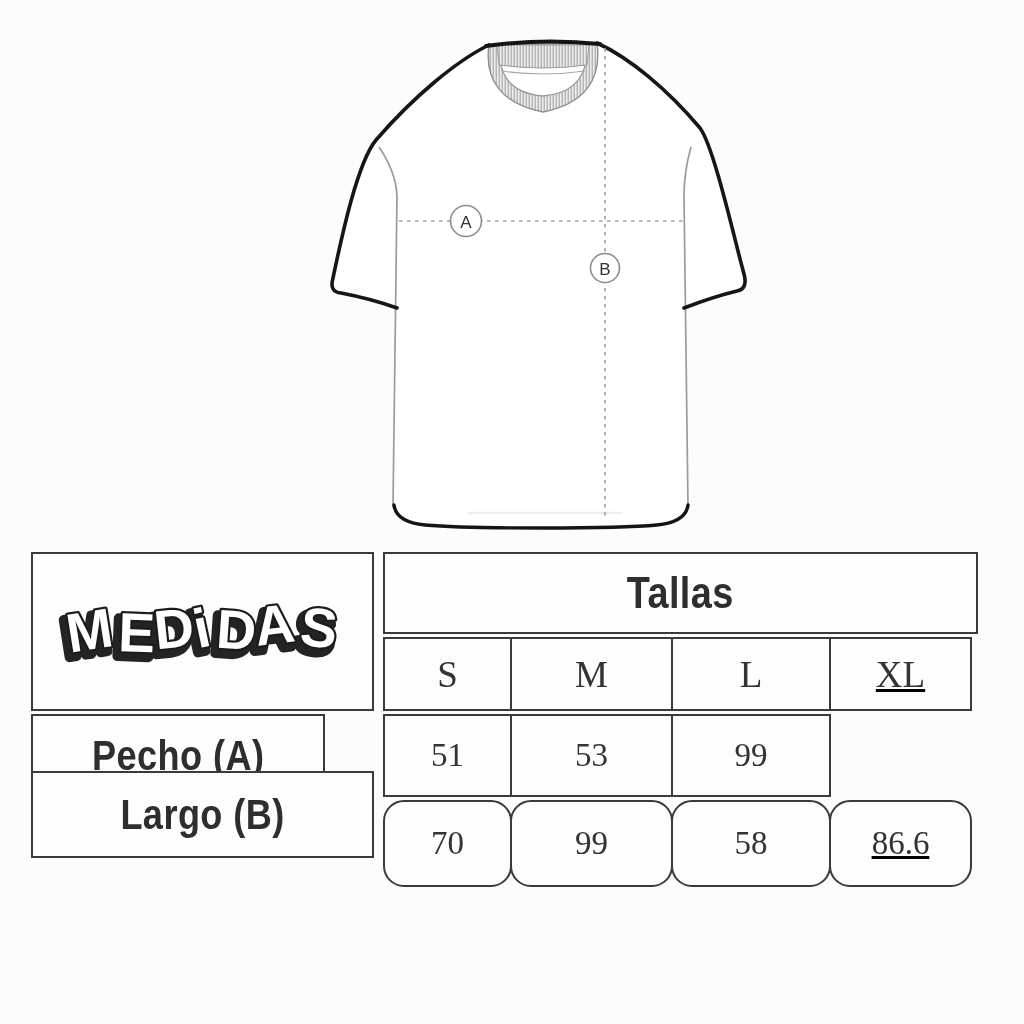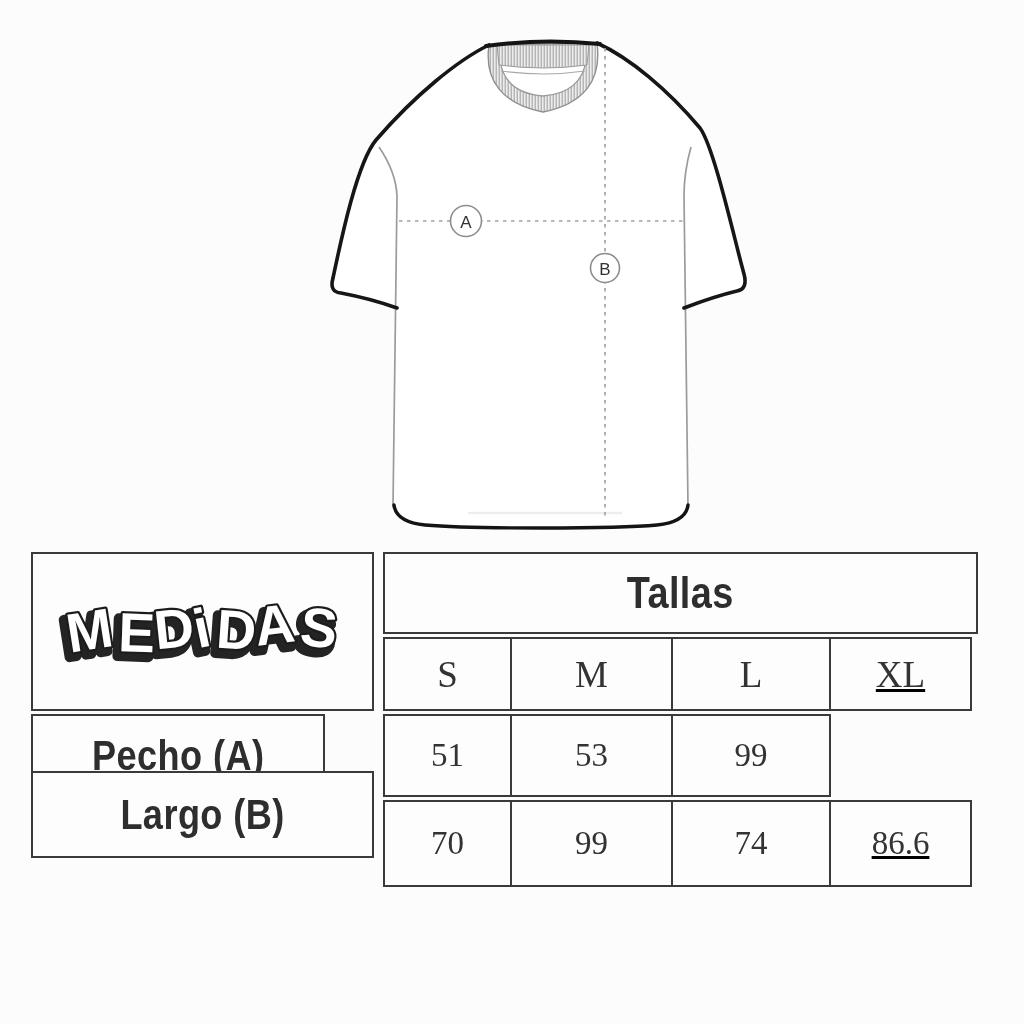--- a/index.html
+++ b/index.html
@@ -53,21 +53,21 @@
     justify-content:center;
   }
   .cell + .cell{margin-left:-2px;}
   .tallas-cell{width:595px;height:82px;}
   .c0{width:129px;}
   .c1{width:163px;}
   .c2{width:160px;}
   .c3{width:143px;text-decoration:underline;}
   .h74 .cell{height:74px;}
   .h83 .cell{height:83px;}
-  .h87 .cell{height:87px;}
+  .h87 .cell{height:87px;border-radius:21px;}
   
   .condensed{
     font-family:"Liberation Sans",sans-serif;
     font-weight:700;
     color:#2e2e2e;
     display:inline-block;
     transform:scaleX(0.86);
     white-space:nowrap;
     letter-spacing:0.5px;
   }
@@ -199,20 +199,20 @@
   </div>
 
   <div class="row largo-vals-row h87">
     <div class="cell c0">
       <span class="serif-text value-text">70</span>
     </div>
     <div class="cell c1">
       <span class="serif-text value-text">99</span>
     </div>
     <div class="cell c2">
-      <span class="serif-text value-text">74</span>
+      <span class="serif-text value-text">58</span>
     </div>
     <div class="cell c3">
       <span class="serif-text value-text">86.6</span>
     </div>
   </div>
 
 </div>
 
 </body></html>

